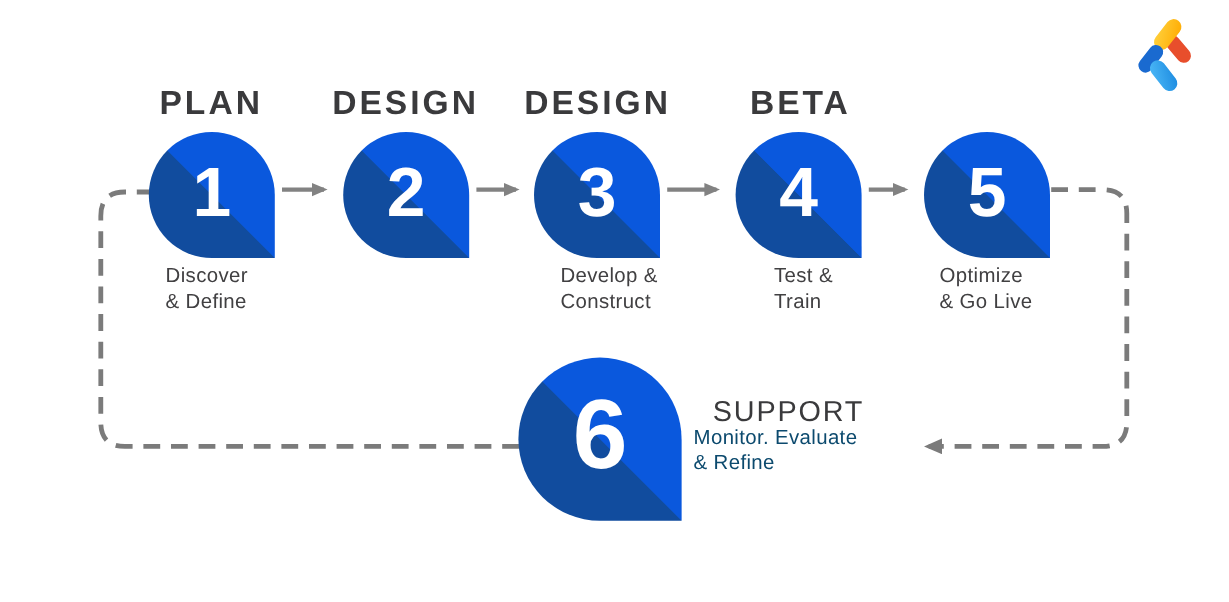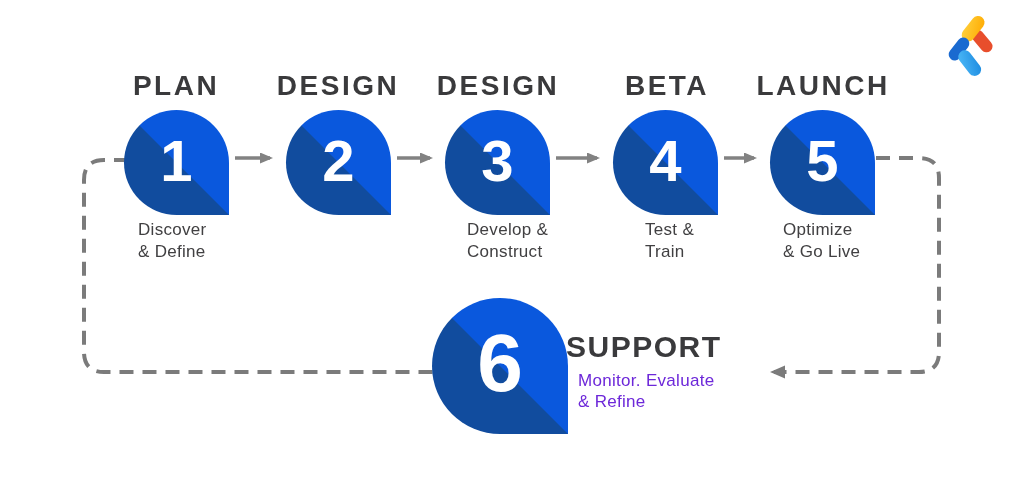--- a/index.html
+++ b/index.html
@@ -35,27 +35,27 @@
   }
   .node-big .num{
     color:#ffffff;font-size:82px;font-weight:700;line-height:1;padding-bottom:6px;
   }
   .step-label{
     position:absolute;top:219px;
     font-size:17px;line-height:22px;color:#414042;letter-spacing:.3px;
     white-space:nowrap;
   }
   .support-title{
-    position:absolute;left:566px;top:330px;
-    font-size:30px;font-weight:700;letter-spacing:1.5px;color:#3a3a3c;
+    position:absolute;left:594px;top:330px;
+    font-size:24px;font-weight:400;letter-spacing:1.5px;color:#3a3a3c;
     white-space:nowrap;
   }
   .support-label{
-    position:absolute;left:578px;top:370px;
-    font-size:17px;line-height:21px;color:#6d28d9;letter-spacing:.3px;
+    position:absolute;left:578px;top:354px;
+    font-size:17px;line-height:21px;color:#0c4a6e;letter-spacing:.3px;
     white-space:nowrap;
   }
   .logo{position:absolute;left:943px;top:13px;width:58px;height:66px;}
 </style>
 </head>
 <body>
 
 <div id="stage">
 
   <svg class="connectors" viewBox="0 0 1024 502" xmlns="http://www.w3.org/2000/svg">
@@ -78,21 +78,20 @@
     <g stroke="#7b7b7b" stroke-width="4" fill="none" stroke-dasharray="14 9">
       <path d="M128,160 L104,160 Q84,160 84,180 L84,352 Q84,372 104,372 L434,372"></path>
       <path d="M876,158 L919,158 Q939,158 939,178 L939,352 Q939,372 919,372 L774,372" marker-end="url(#ahd)"></path>
     </g>
   </svg>
 
   <div class="step-title" style="left:176px">PLAN</div>
   <div class="step-title" style="left:338px">DESIGN</div>
   <div class="step-title" style="left:498px">DESIGN</div>
   <div class="step-title" style="left:667px">BETA</div>
-  <div class="step-title" style="left:823px">LAUNCH</div>
 
   <div class="node" style="left:124px">
     <span class="num">1</span>
   </div>
   <div class="node" style="left:286px">
     <span class="num">2</span>
   </div>
   <div class="node" style="left:445px">
     <span class="num">3</span>
   </div>

